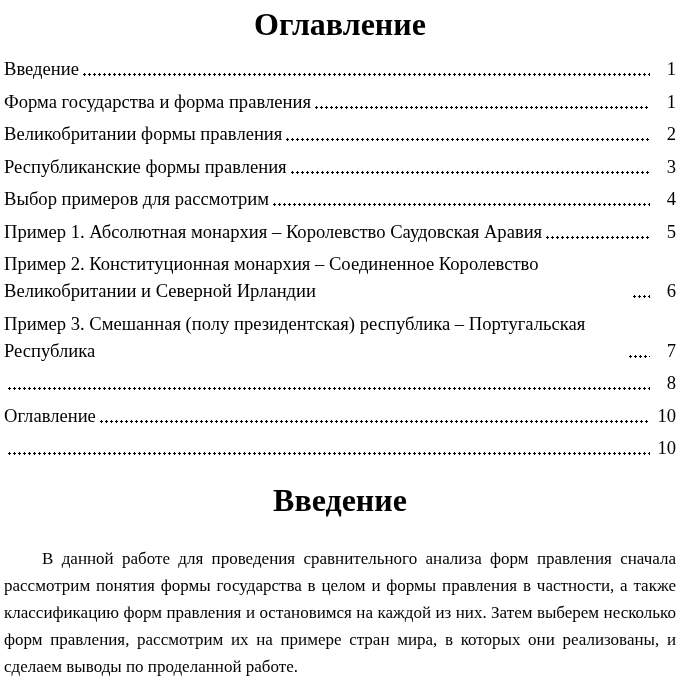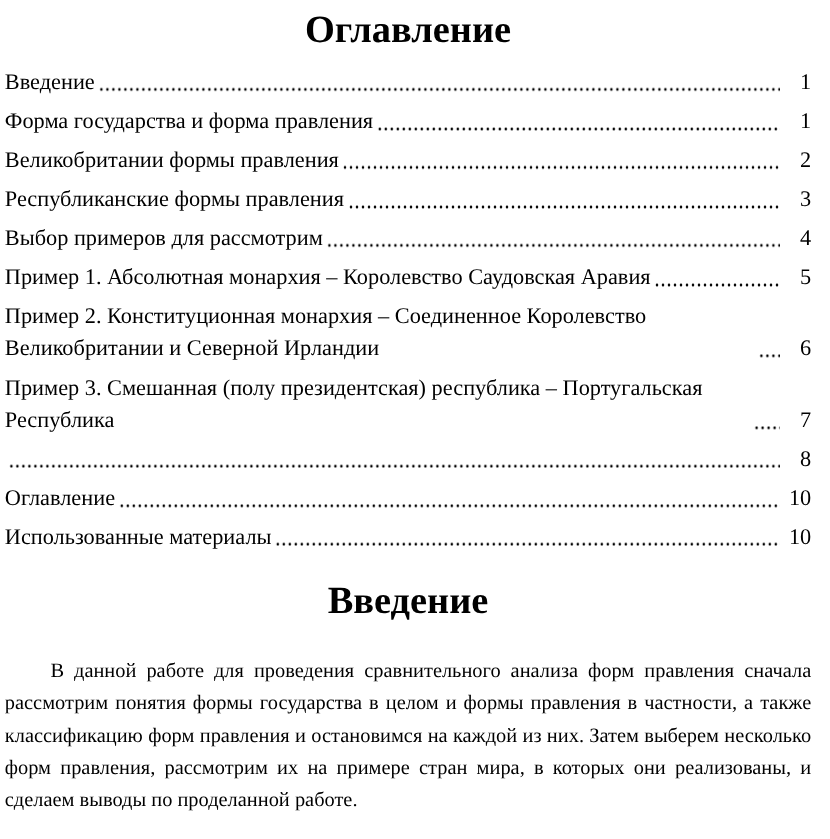--- a/index.html
+++ b/index.html
@@ -130,21 +130,20 @@
       <span class="toc-page-num">8</span>
     </div>
 
     <div class="toc-entry">
       <span class="toc-entry-title">Оглавление</span>
       <span class="toc-leader"></span>
       <span class="toc-page-num">10</span>
     </div>
 
     <div class="toc-entry">
-      <span class="toc-entry-title">Использованные материалы</span>
       <span class="toc-leader"></span>
       <span class="toc-page-num">10</span>
     </div>
   </div>
 
   <h1 class="doc-heading section-heading">Введение</h1>
 
   <p class="body-paragraph">В данной работе для проведения сравнительного анализа форм правления сначала рассмотрим понятия формы государства в целом и формы правления в частности, а также классификацию форм правления и остановимся на каждой из них. Затем выберем несколько форм правления, рассмотрим их на примере стран мира, в которых они реализованы, и сделаем выводы по проделанной работе.</p>
 
 </div>

